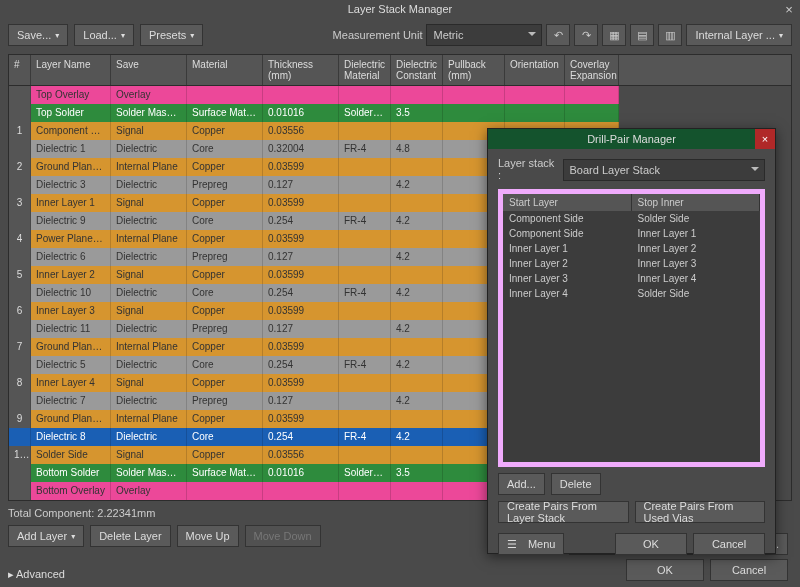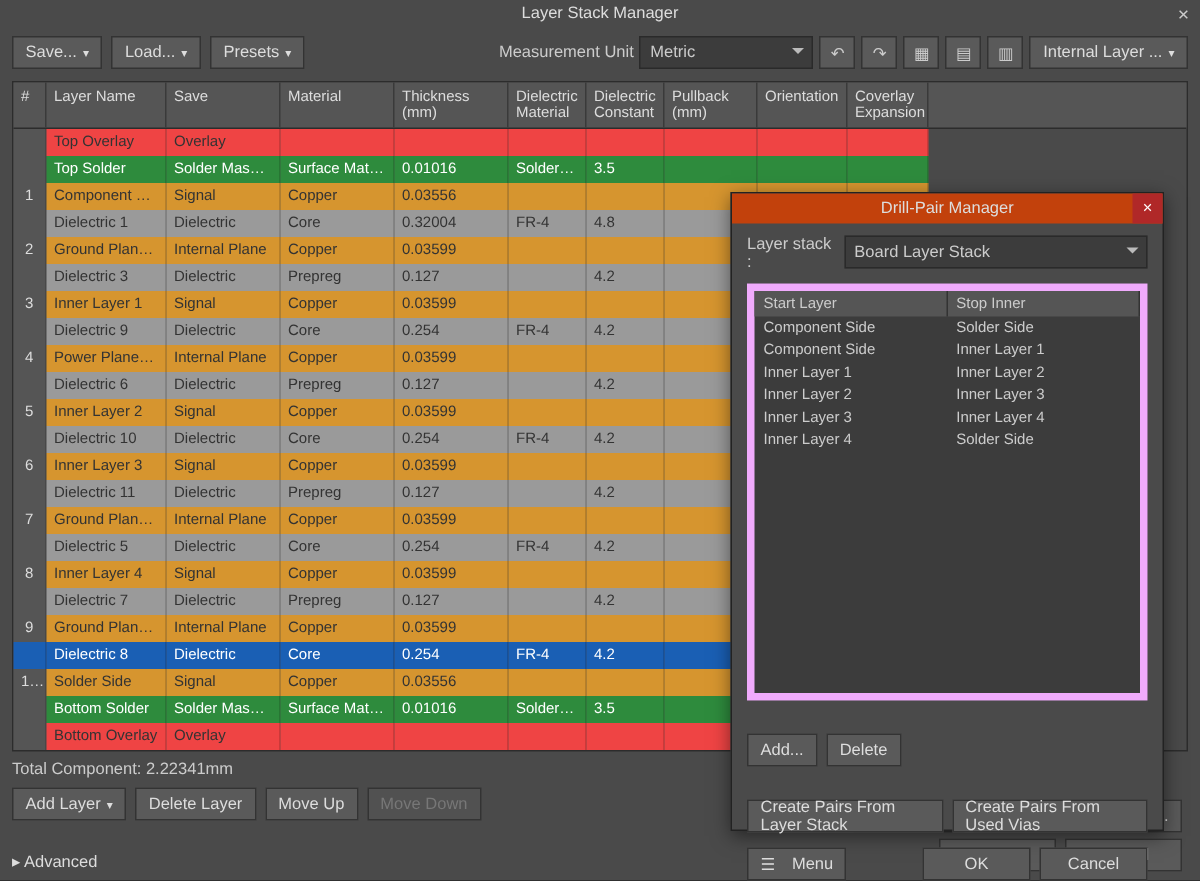--- a/index.html
+++ b/index.html
@@ -1,52 +1,52 @@
 <!DOCTYPE html>
 <html><head>
 <meta charset="utf-8">
 <style>
   html,body{margin:0;padding:0;width:800px;height:587px;background:#1e1e1e;font-family:Segoe UI,Arial,sans-serif;font-size:11px;color:#ccc;overflow:hidden}
   .titlebar{height:18px;background:#4a4a4a;color:#ddd;text-align:center;line-height:18px;position:relative}
   .titlebar .close{position:absolute;right:4px;top:1px;width:14px;height:14px;color:#ccc;font-size:13px;cursor:pointer}
   .window{background:#4a4a4a;padding:6px 8px 8px;box-sizing:border-box;height:569px;position:relative}
-  .row{display:flex;align-items:flex-start;gap:6px}
+  .row{display:flex;align-items:flex-end;gap:6px}
   .btn{background:#5a5a5a;border:1px solid #333;color:#ddd;height:20px;padding:0 8px;display:inline-flex;align-items:center;gap:4px;cursor:pointer;font-size:11px}
   .btn .dd{font-size:8px}
   .btn.disabled{color:#777;background:#515151;cursor:default}
   .combo{background:#3c3c3c;border:1px solid #2a2a2a;height:20px;display:inline-flex;align-items:center;padding:0 18px 0 6px;position:relative;min-width:90px;cursor:pointer}
   .combo::after{content:"";position:absolute;right:5px;top:7px;border:4px solid transparent;border-top-color:#bbb}
   .iconbtn{width:22px;height:20px;background:#5a5a5a;border:1px solid #333;display:inline-flex;align-items:center;justify-content:center;cursor:pointer;font-size:11px}
   .toolbar-right{margin-left:auto;display:flex;align-items:center;gap:4px}
   
   .grid{margin-top:8px;border:1px solid #2c2c2c}
   .hdr,.tr{display:grid;grid-template-columns:22px 80px 76px 76px 76px 52px 52px 62px 60px 54px}
   .hdr{background:#555;border-bottom:1px solid #2c2c2c}
   .hdr>div{padding:4px 5px;font-size:10px;color:#ddd;border-right:1px solid #3a3a3a;line-height:11px}
   .tr>div{padding:2px 5px;height:14px;line-height:14px;overflow:hidden;white-space:nowrap;text-overflow:ellipsis;font-size:10px;border-right:1px solid rgba(0,0,0,.15)}
   .tr .num{background:#555;color:#ddd;text-align:center}
-  .olive  >div{background:#ef4444;color:#333}
+  .olive  >div{background:#ec4899;color:#333}
   .green  >div{background:#2e8b3d;color:#fff}
   .orange >div{background:#d6952f;color:#333}
   .gray   >div{background:#9a9a9a;color:#333}
   .tr.sel >div{background:#1a5fb4 !important;color:#fff}
   .below{margin-top:6px;display:flex;align-items:flex-end;gap:6px}
 
   
   .dlg{position:absolute;left:487px;top:110px;width:287px;height:424px;background:#4a4a4a;border:1px solid #222;box-shadow:0 3px 12px rgba(0,0,0,.5)}
-  .dlg .ttl{height:20px;background:#c2410c;color:#ddd;text-align:center;line-height:20px;position:relative}
+  .dlg .ttl{height:20px;background:#14532d;color:#ddd;text-align:center;line-height:20px;position:relative}
   .dlg .ttl .x{position:absolute;right:0;top:0;width:20px;height:20px;background:#b02828;color:#fff;text-align:center;line-height:20px;cursor:pointer}
   .dlg .body{padding:8px 10px;box-sizing:border-box}
   .dlg .combo{width:188px}
   .list{margin-top:8px;background:#3c3c3c;border:5px solid #f0abfc;height:268px}
   .list .lh{display:grid;grid-template-columns:1fr 1fr;background:#555}
   .list .lh>div{padding:3px 6px;font-size:10px;border-right:1px solid #333}
   .list .lr{display:grid;grid-template-columns:1fr 1fr}
   .list .lr>div{padding:2px 6px;font-size:10px}
-  .dlg .brow{display:flex;gap:6px;margin-top:22px;flex-wrap:wrap}
+  .dlg .brow{display:flex;gap:6px;margin-top:6px;flex-wrap:wrap}
   .dlg .brow .btn{flex:0 0 auto}
   .dlg .brow .wide{flex:1 1 0}
   .adv{position:absolute;left:8px;bottom:6px;color:#ddd;font-size:11px}
   .right-bot{position:absolute;right:12px;bottom:32px;display:flex;gap:6px}
 </style>
 </head>
 <body>
 
 <div class="titlebar">
   <span>Layer Stack Manager</span>

